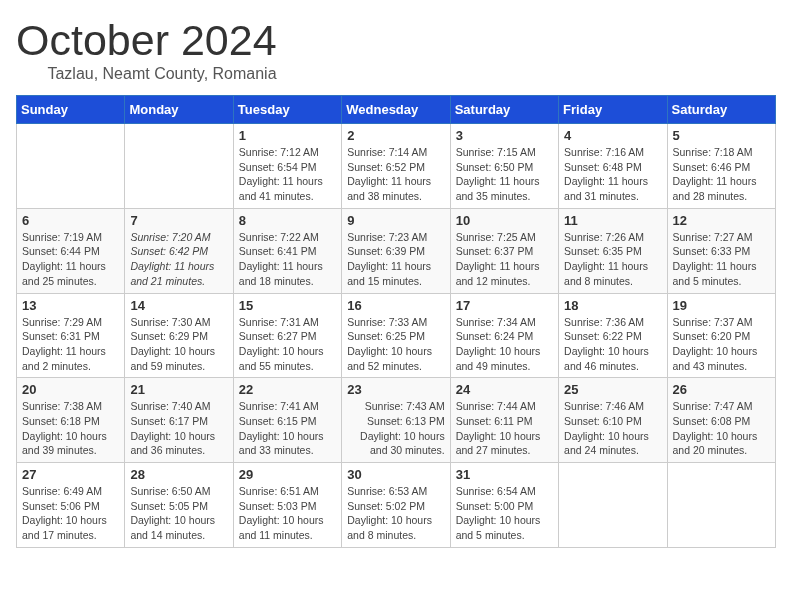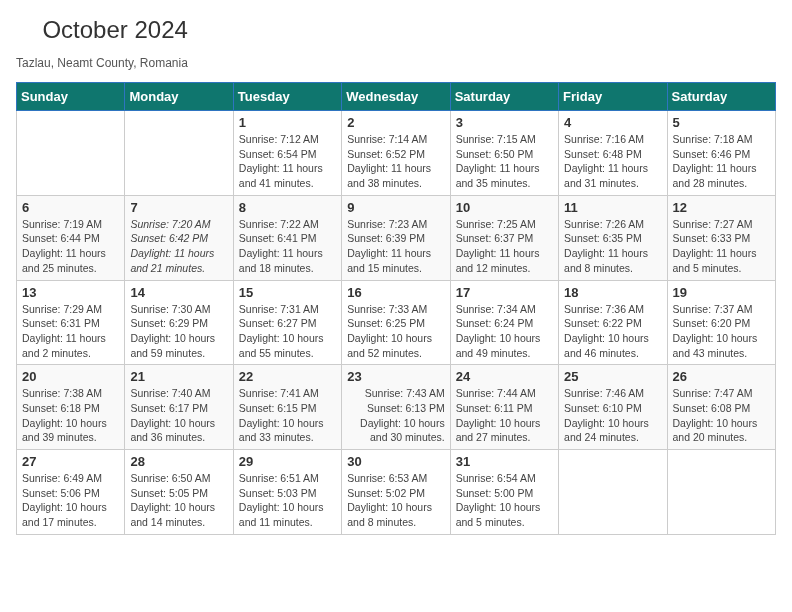--- a/index.html
+++ b/index.html
@@ -18,36 +18,35 @@
     }
     .logo {
       display: flex;
       flex-direction: column;
       align-items: flex-start;
     }
     .title-section {
       text-align: right;
     }
     .month-title {
-      font-size: 24px;
+      font-size: 43px;
       color: #333;
       font-weight: normal;
     }
     .subtitle {
-      font-size: 12px;
+      font-size: 16px;
       color: #555;
-      margin-top: 12px;
     }
     table {
       width: 100%;
       border-collapse: collapse;
       font-size: 11px;
     }
     thead tr th {
-      background-color: #0f766e;
+      background-color: #1d4ed8;
       color: #fff;
       padding: 6px 4px;
       text-align: left;
       font-size: 13px;
       font-weight: bold;
       border: 1px solid #2e74c0;
     }
     tbody tr td {
       border: 1px solid #ccc;
       vertical-align: top;

